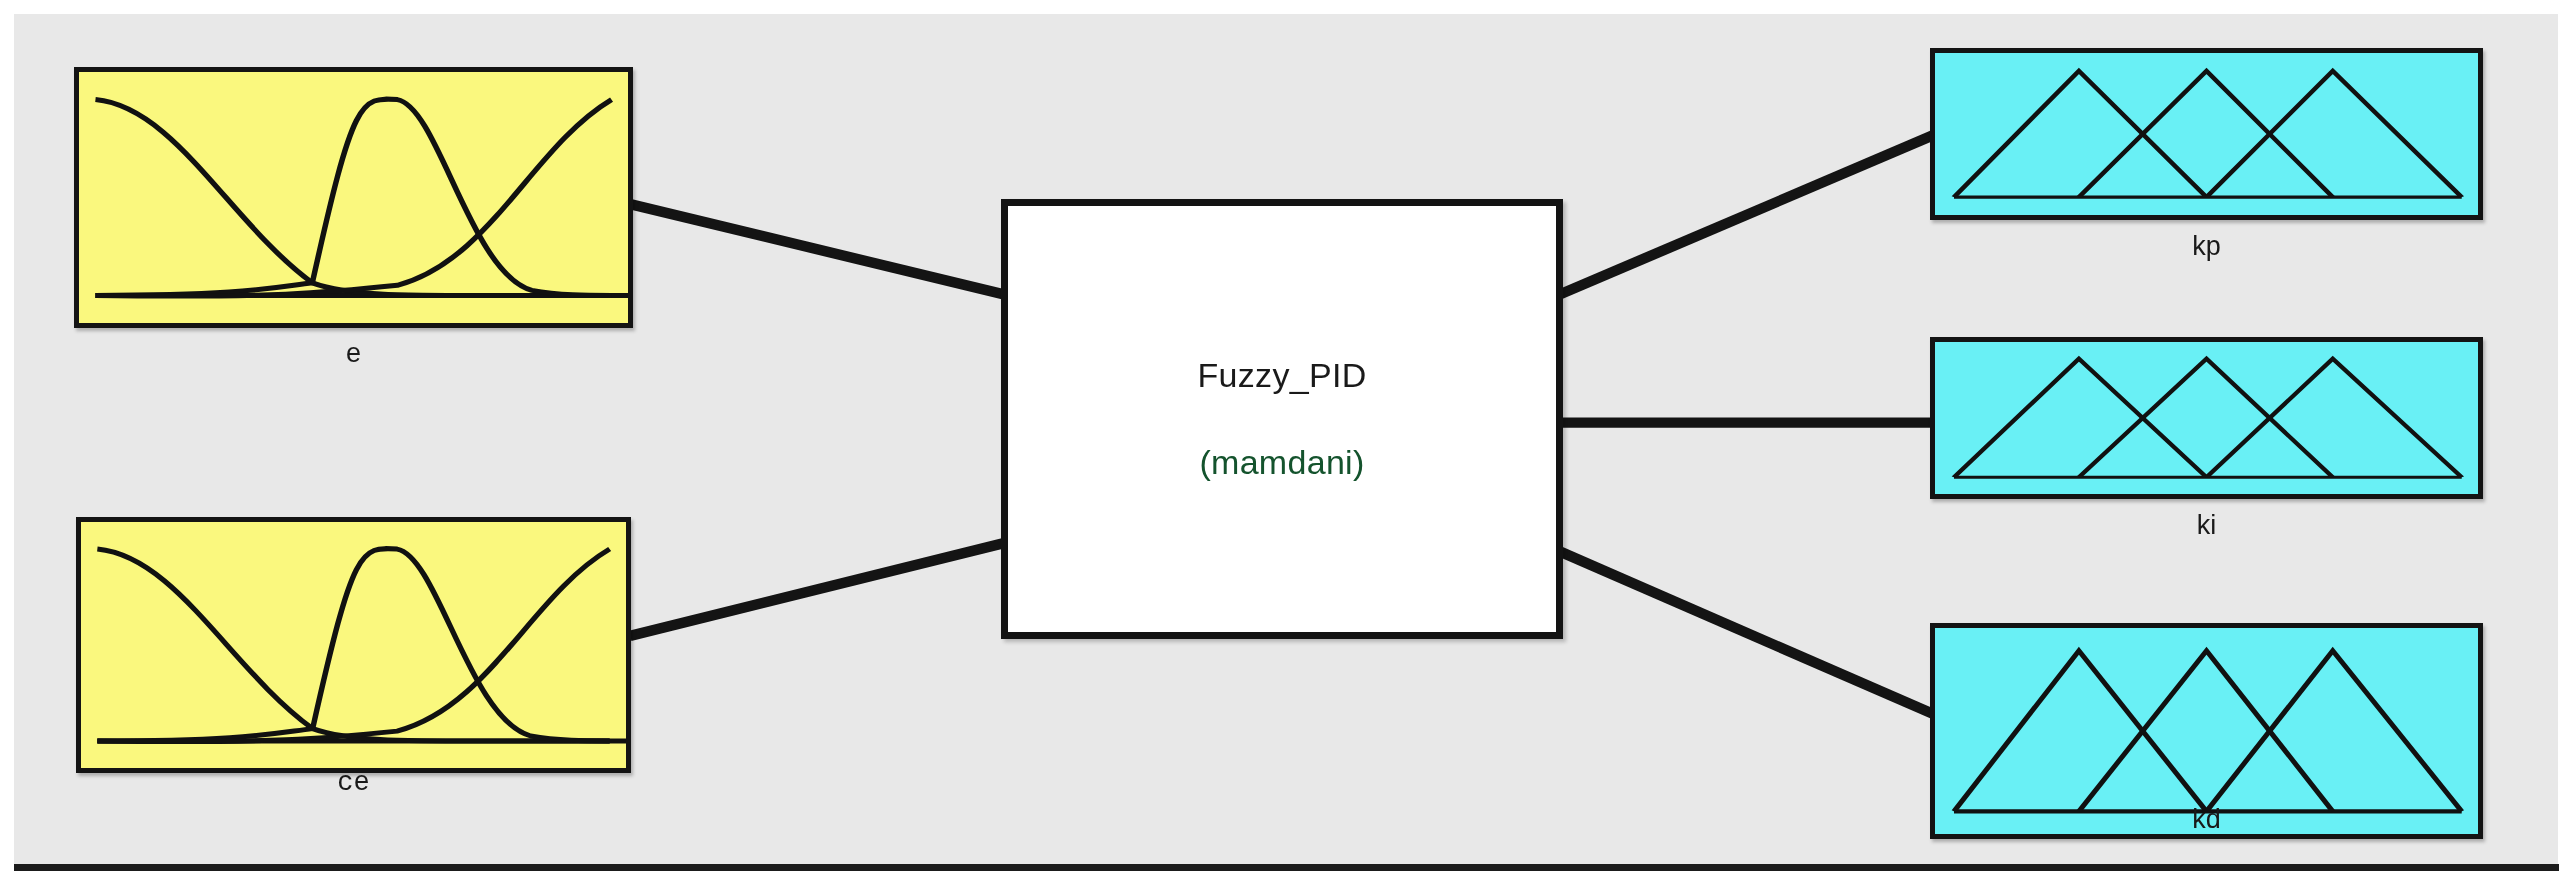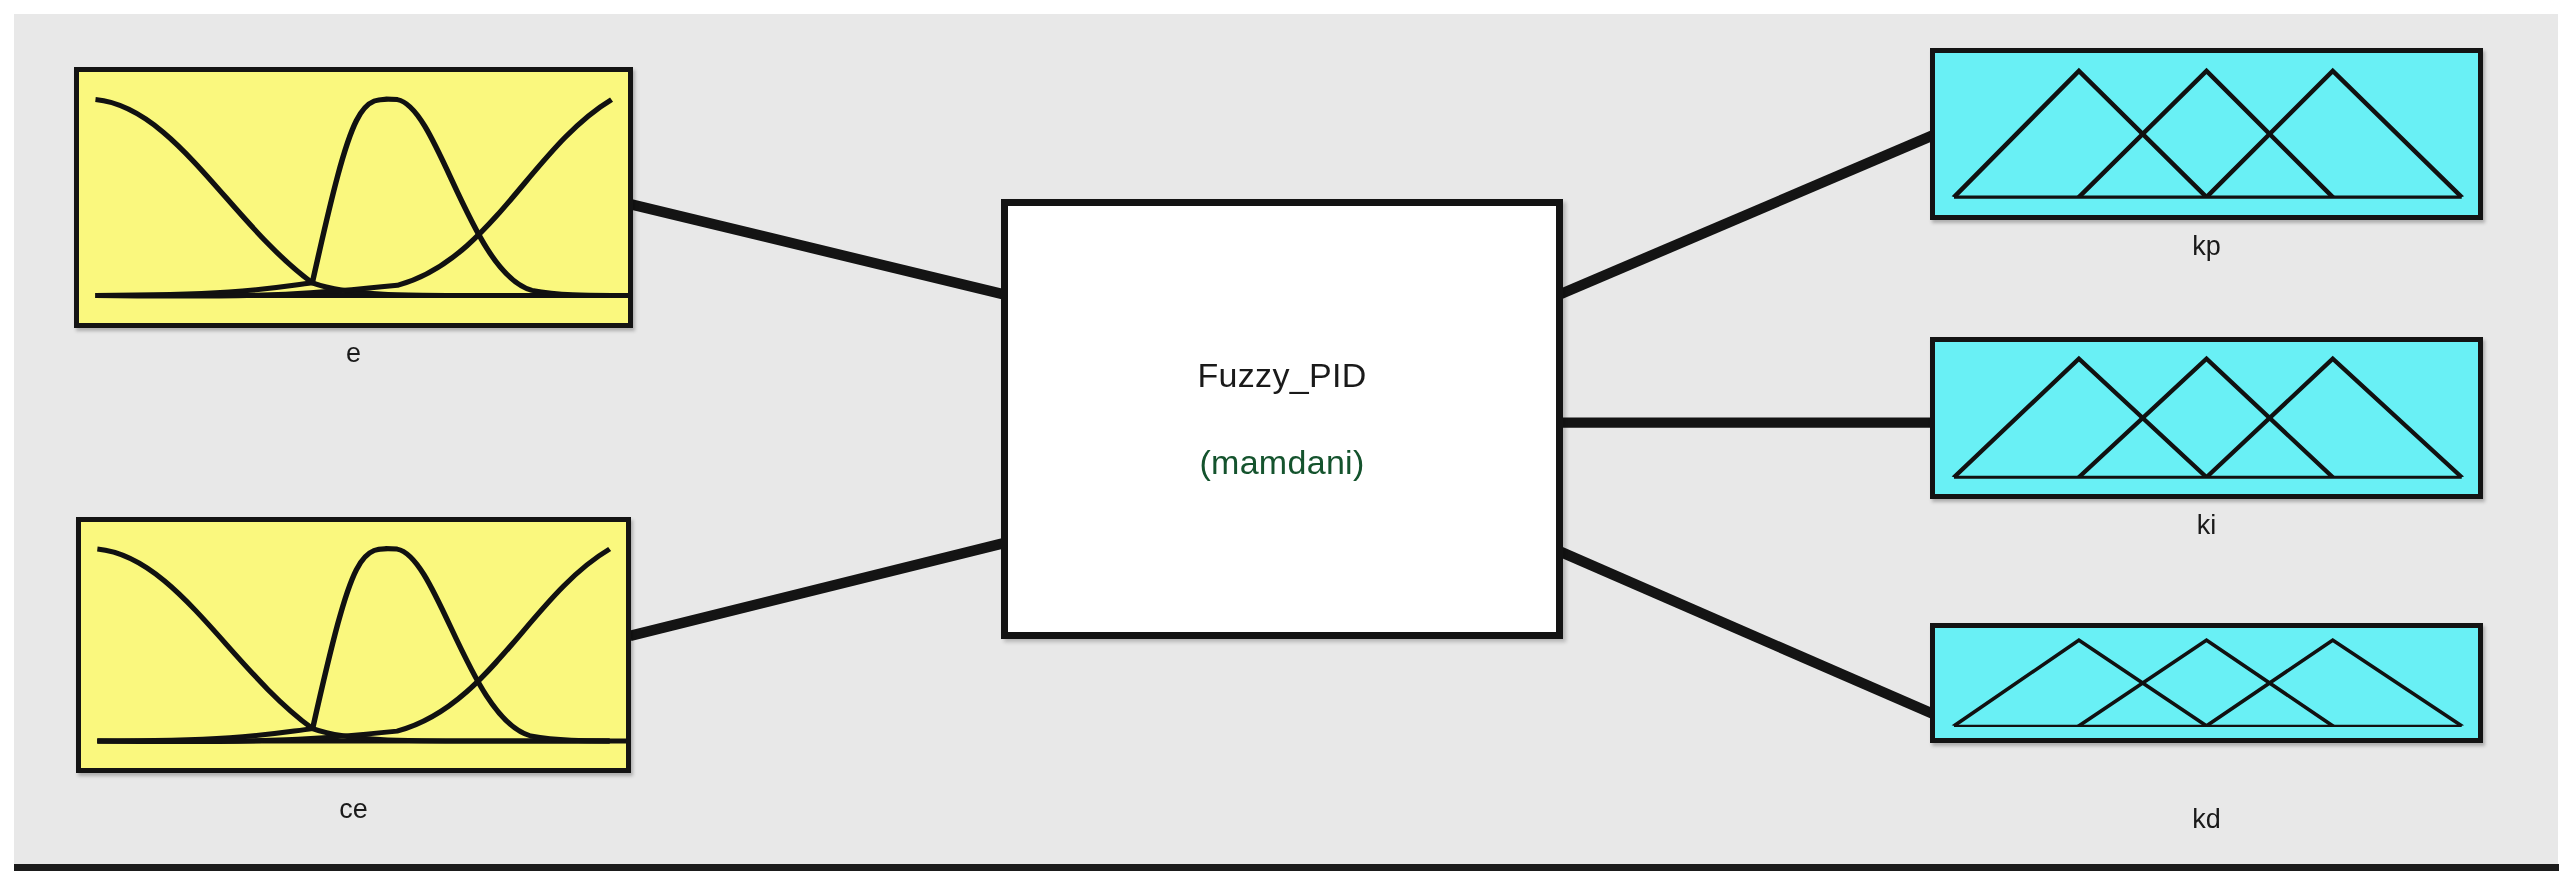--- a/index.html
+++ b/index.html
@@ -44,27 +44,27 @@
     white-space:nowrap;
   }
 
   .input-node .plot{background:#faf87e;}
   .output-node .plot{background:#69f0f5;}
 
   
   #node-e     {left:74px; top:67px;  width:559px;  height:261px;}
   #node-e     .caption{top:273px;}
   #node-ce    {left:76px; top:517px;  width:555px;  height:256px;}
-  #node-ce    .caption{top:279px;}
+  #node-ce    .caption{top:253px;font-family:Liberation Mono, monospace;}
 
   #node-kp    {left:1930px; top:48px;  width:553px;  height:172px;}
   #node-kp    .caption{top:185px;}
   #node-ki    {left:1930px; top:337px; width:553px;  height:162px;}
   #node-ki    .caption{top:175px;}
-  #node-kd    {left:1930px; top:623px; width:553px;  height:120px;}
+  #node-kd    {left:1930px; top:623px; width:553px;  height:216px;}
   #node-kd    .caption{top:183px;}
 
   
   #node-system{
     position:absolute;
     left:1001px; top:199px;
     width:562px; height:440px;
     background:#ffffff;
     border:7.2px solid #131313;
     box-sizing:border-box;

